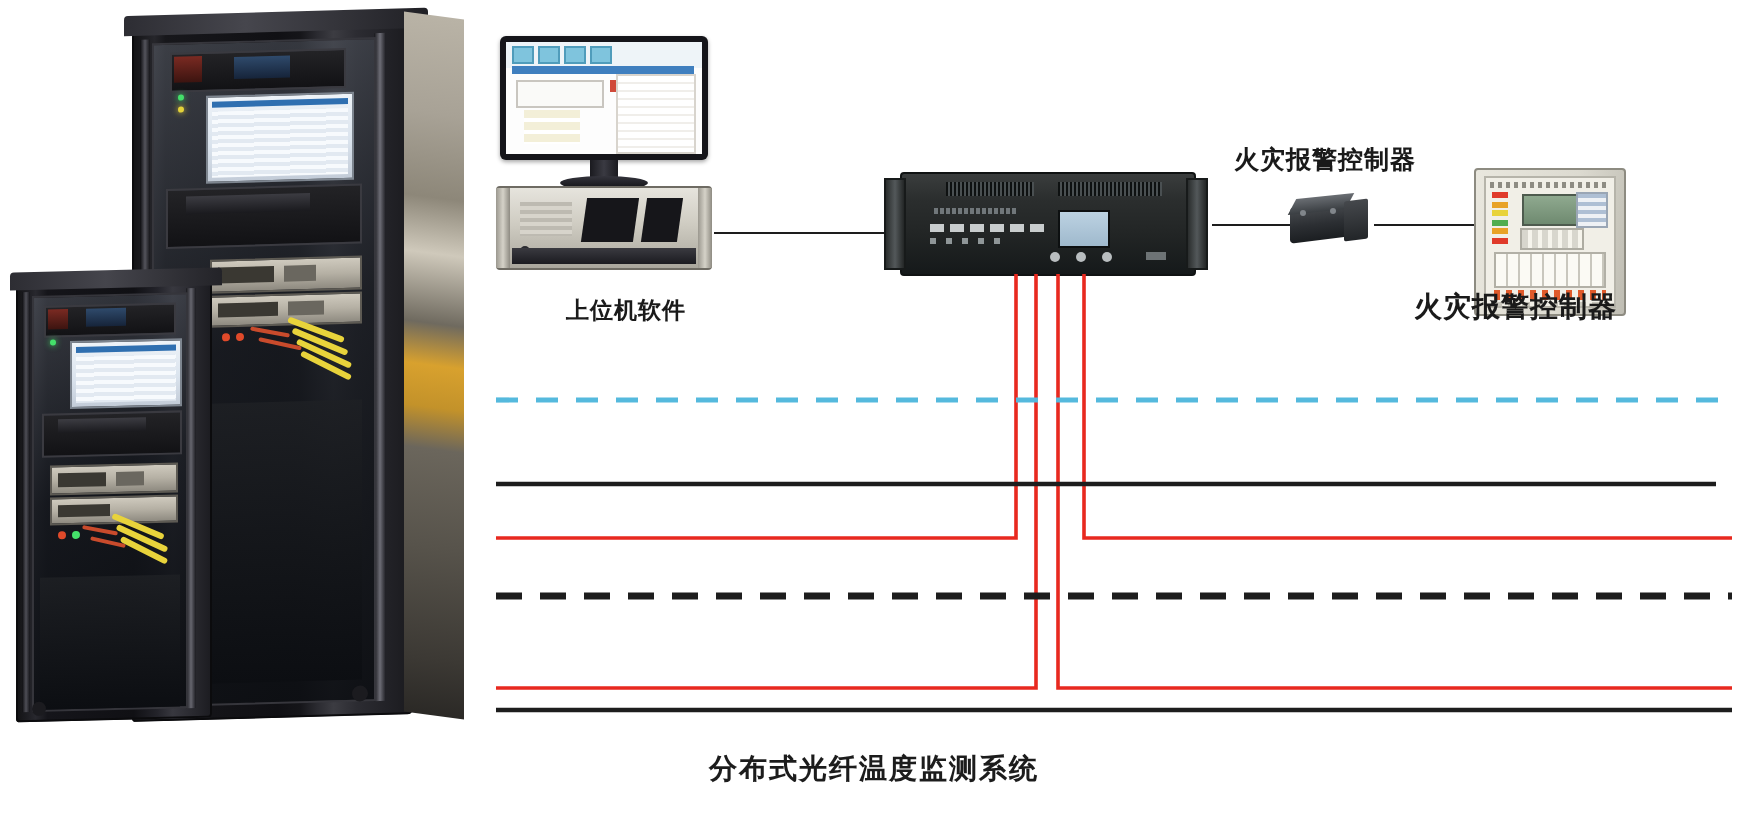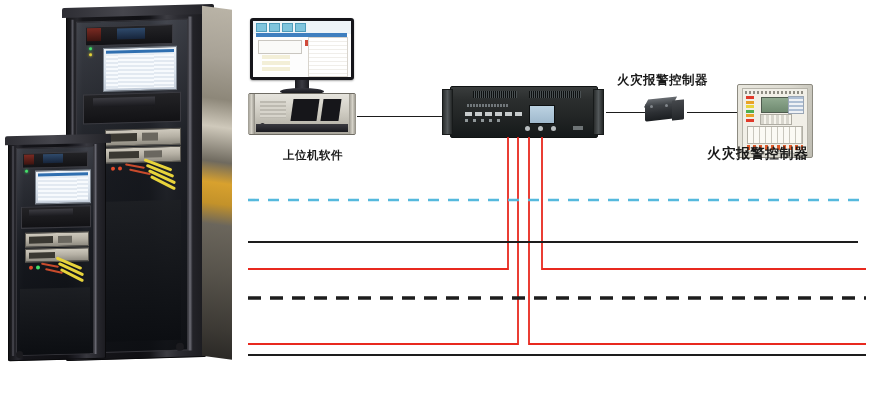--- a/index.html
+++ b/index.html
@@ -330,13 +330,14 @@
 
     <line x1="248" y1="200" x2="866" y2="200" stroke="#55b9dd" stroke-width="2.6" stroke-dasharray="11 9" stroke-linecap="butt"></line>
 
     <line x1="248" y1="242" x2="858" y2="242" stroke="#1d1d1d" stroke-width="2.2"></line>
 
     <line x1="248" y1="298" x2="866" y2="298" stroke="#1d1d1d" stroke-width="3.4" stroke-dasharray="13 9" stroke-linecap="butt"></line>
 
     <line x1="248" y1="355" x2="866" y2="355" stroke="#1d1d1d" stroke-width="2.2"></line>
   </svg>
 
+  <div id="title">分布式光纤温度监测系统</div>
 </div>
 
 </body></html>

